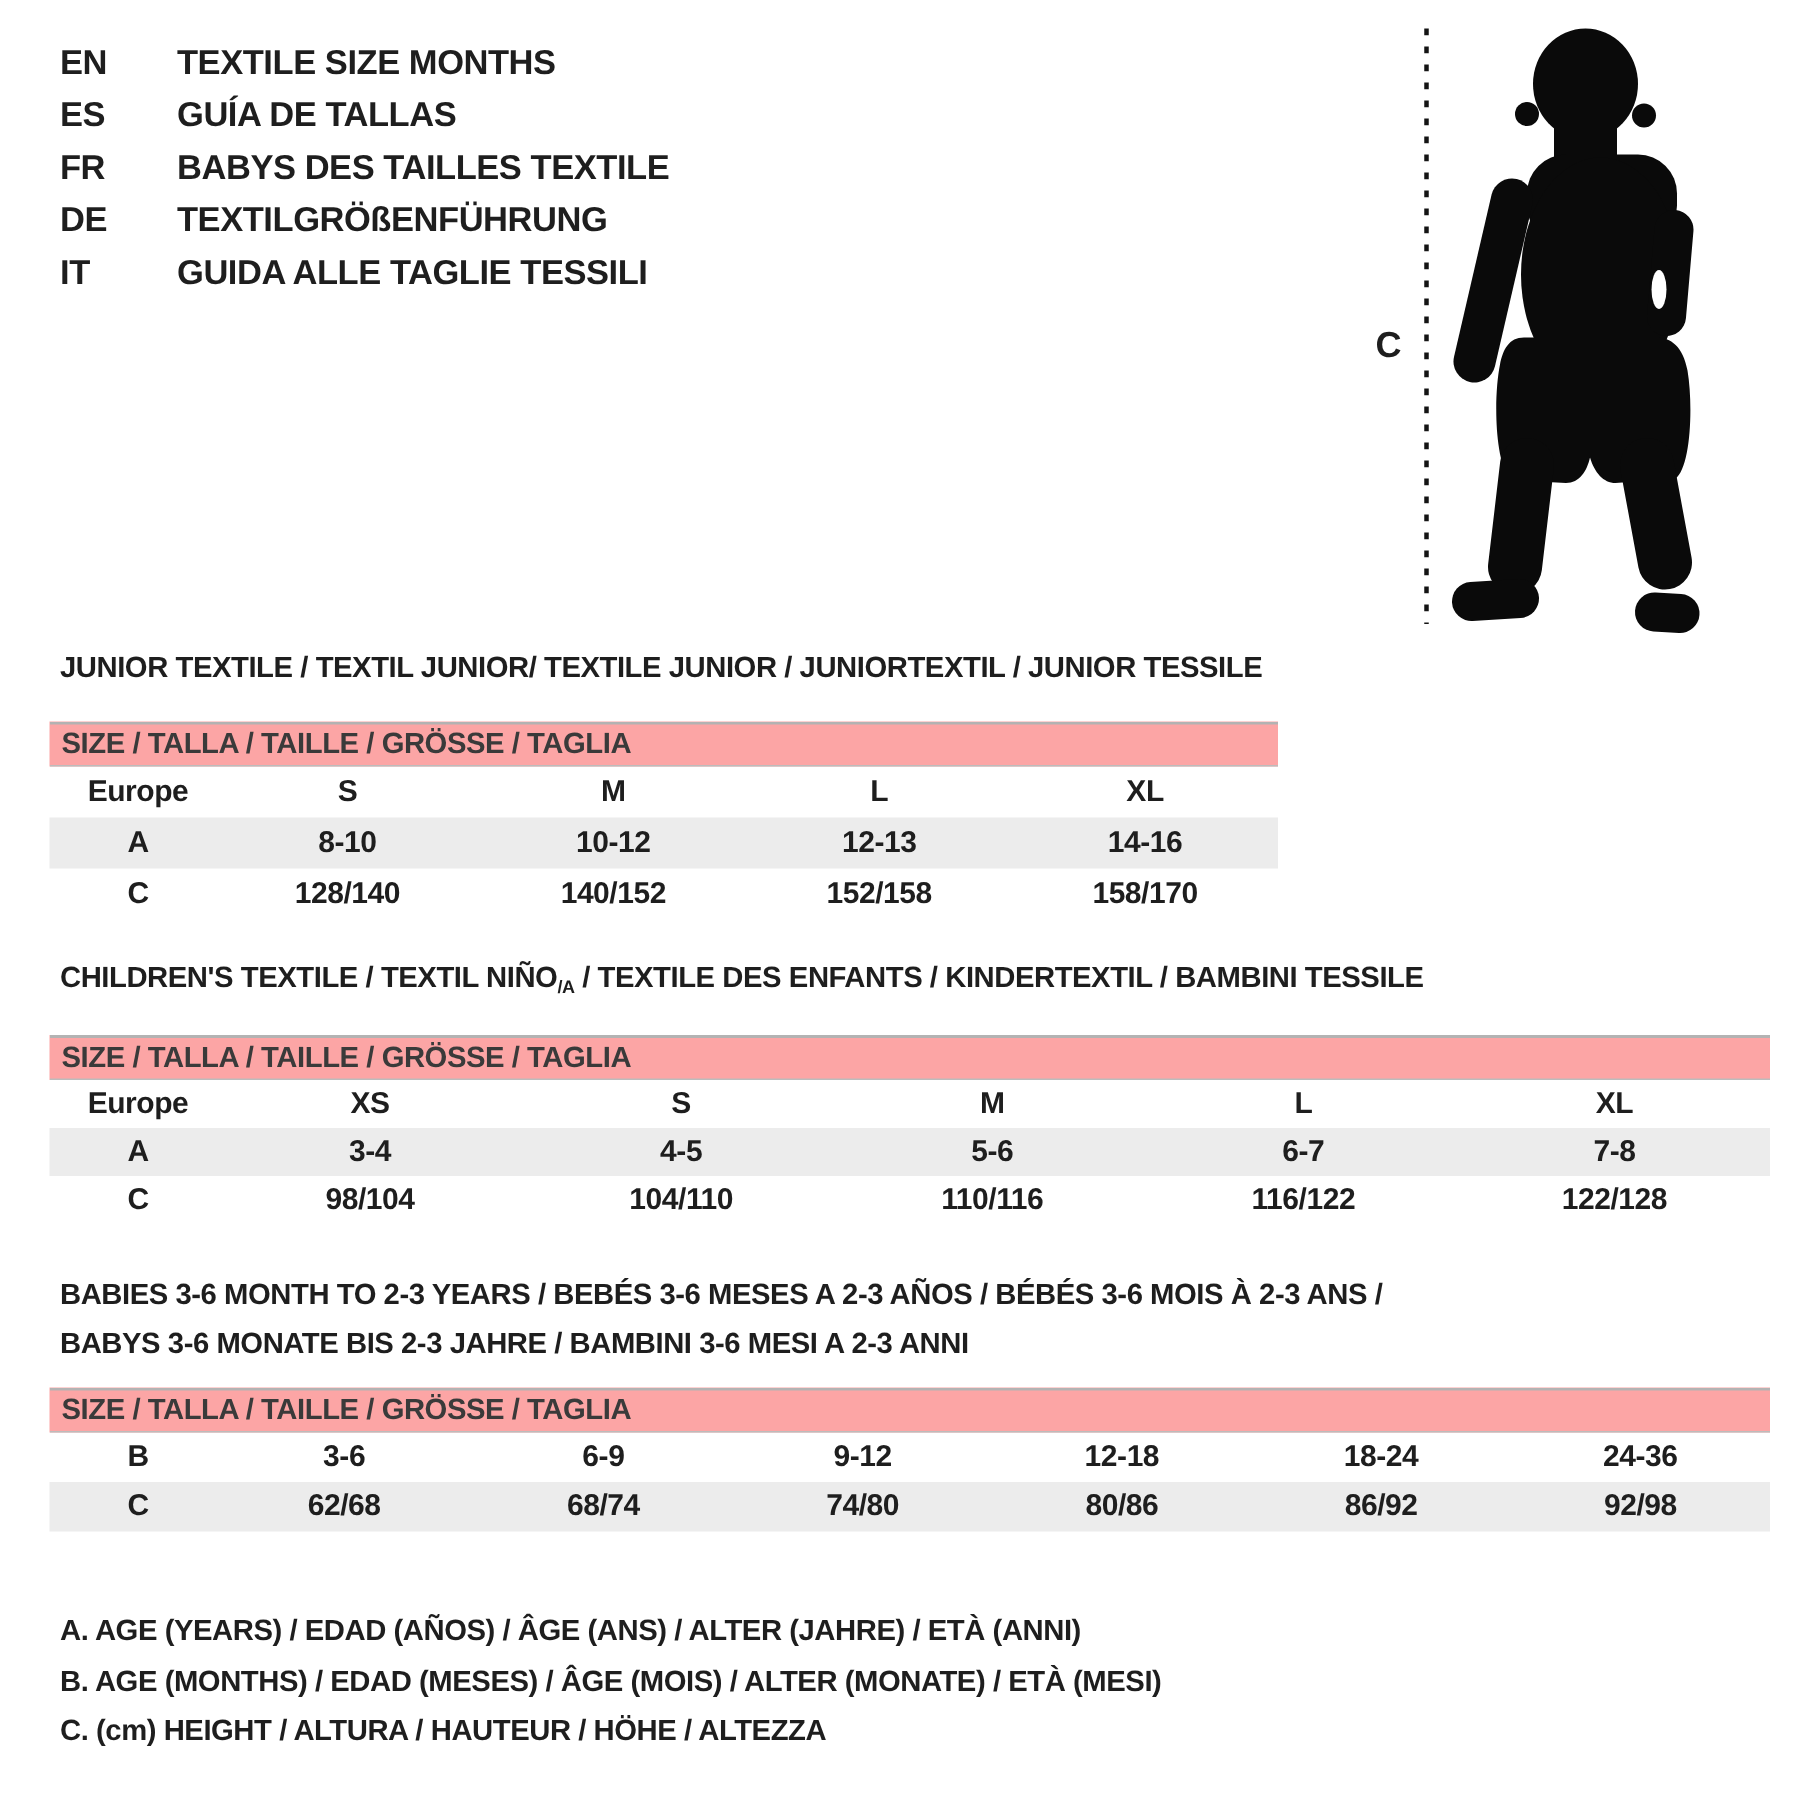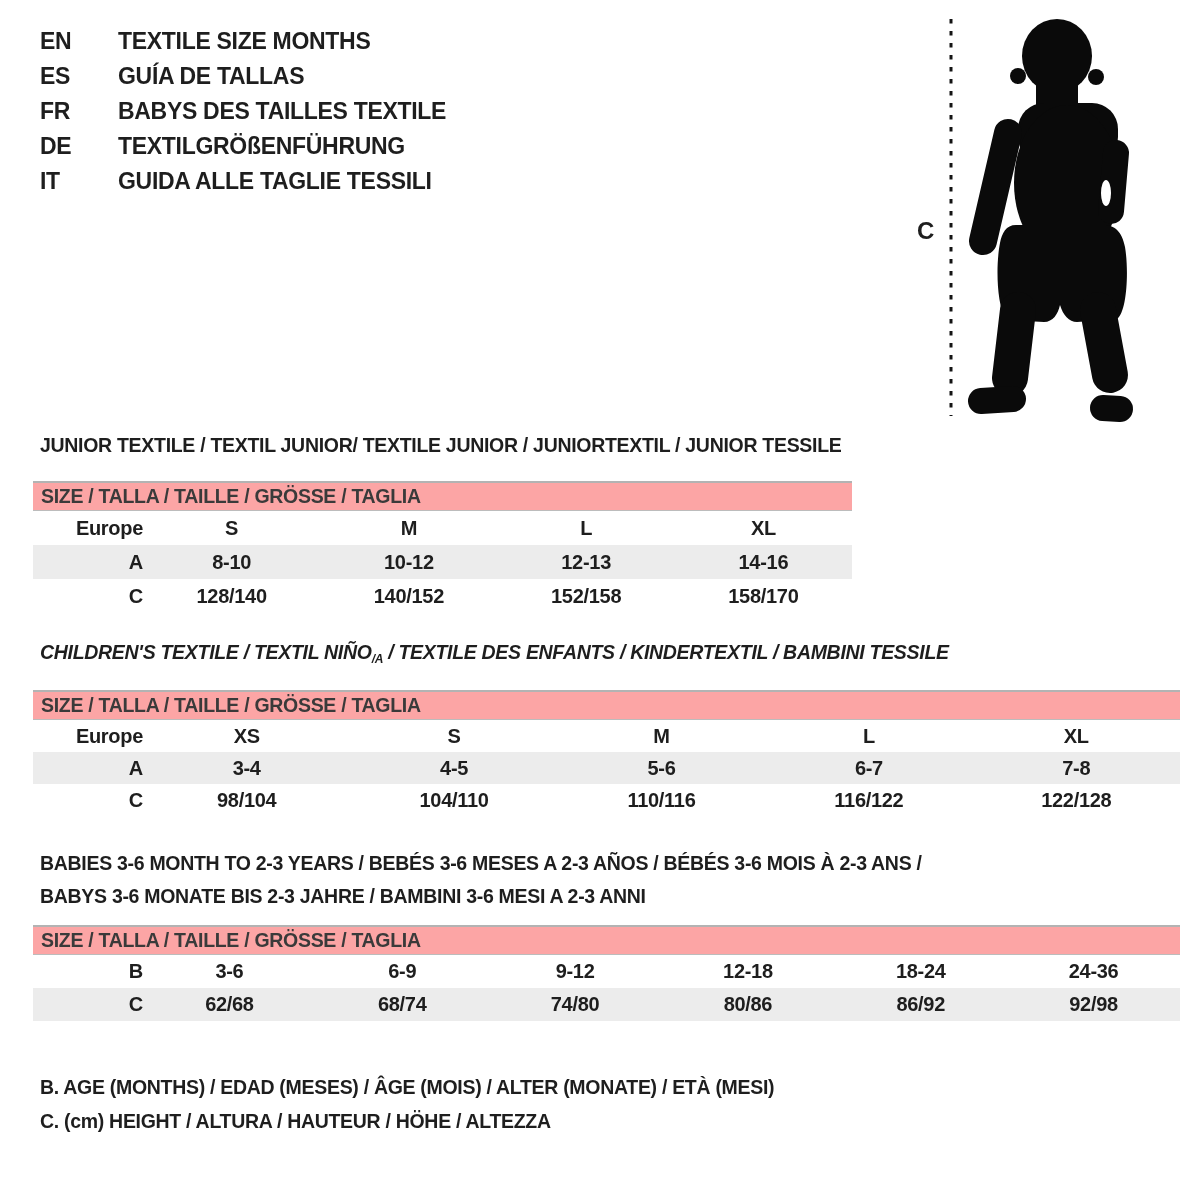--- a/index.html
+++ b/index.html
@@ -27,30 +27,30 @@
   
   .table{position:absolute;}
   .thead{
     height:30px;background:#fca5a5;color:#3a3a3a;display:flex;align-items:center;
     padding-left:8px;font-size:19.5px;box-sizing:border-box;
     box-shadow:inset 0 2px 0 #b3b3b3, inset 0 -1px 0 #bcbcbc;
   }
   .trow{display:grid;align-items:center;font-size:20px;}
   .trow.alt{background:#ececec;}
   .cell{text-align:center;white-space:nowrap;}
-  .cell.label{text-align:right;padding-left:8px;}
+  .cell.label{text-align:center;padding-left:8px;}
   .junior-table{left:33px;top:481px;width:819px;}
   .junior-table .trow{grid-template-columns:110px repeat(4,1fr);height:34px;}
   .children-table{left:33px;top:690px;width:1147px;}
   .children-table .trow{grid-template-columns:110px repeat(5,1fr);height:32px;}
   .babies-table{left:33px;top:925px;width:1147px;}
   .babies-table .trow{grid-template-columns:110px repeat(6,1fr);height:33px;}
 
   .junior-heading{left:40px;top:434px;}
-  .children-heading{left:40px;top:641px;font-style:italic;}
+  .children-heading{left:40px;top:641px;}
   .babies-heading{left:40px;top:847px;}
 
   
   .legend{left:40px;top:1071px;font-size:19.5px;line-height:33.5px;}
 </style>
 </head>
 <body>
 
 <div class="abs lang-block">
   <div class="lang-row">
@@ -172,15 +172,16 @@
     <div class="cell">62/68</div>
     <div class="cell">68/74</div>
     <div class="cell">74/80</div>
     <div class="cell">80/86</div>
     <div class="cell">86/92</div>
     <div class="cell">92/98</div>
   </div>
 </div>
 
 <div class="abs legend">
+  <div>A. AGE (YEARS) / EDAD (AÑOS) / ÂGE (ANS) / ALTER (JAHRE) / ETÀ (ANNI)</div>
   <div>B. AGE (MONTHS) / EDAD (MESES) / ÂGE (MOIS) / ALTER (MONATE) / ETÀ (MESI)</div>
   <div>C. (cm) HEIGHT / ALTURA / HAUTEUR / HÖHE / ALTEZZA</div>
 </div>
 
 </body></html>

